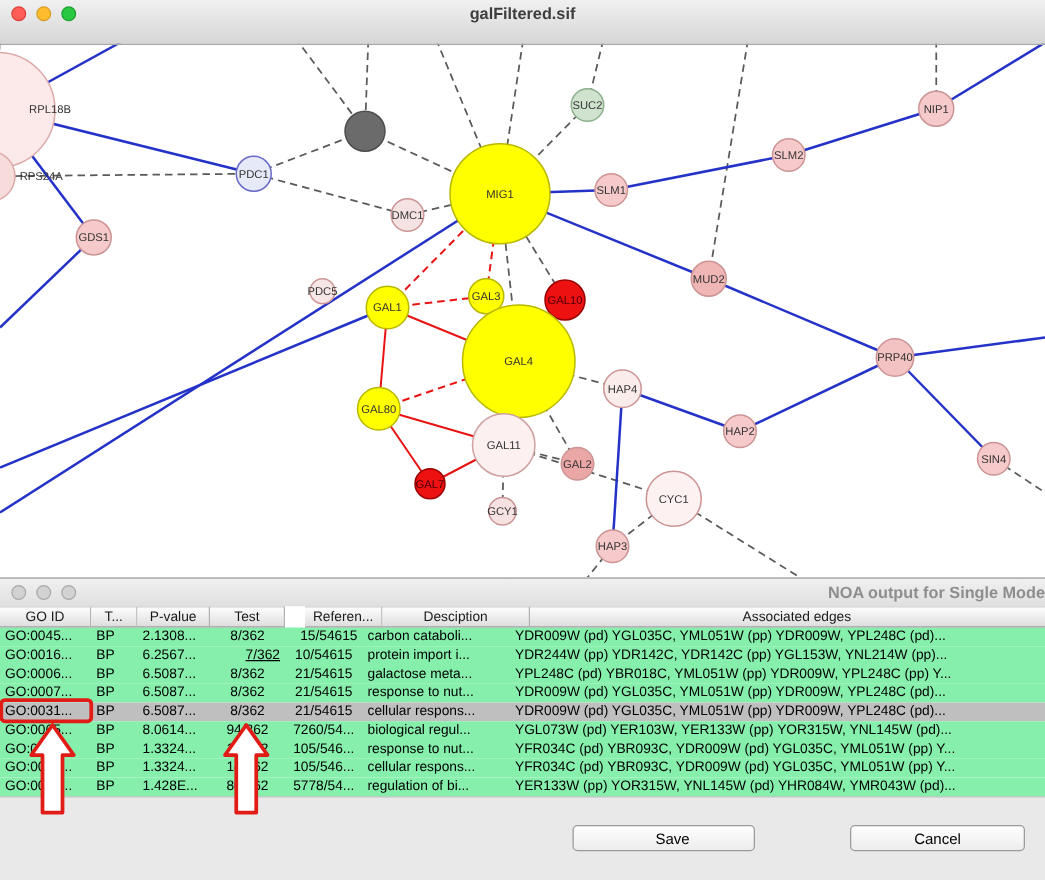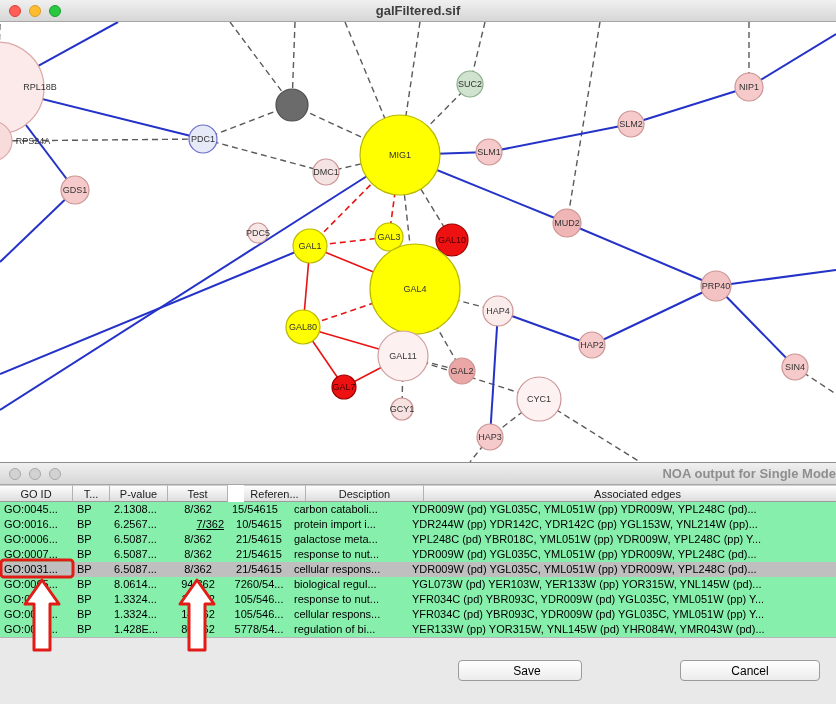--- a/index.html
+++ b/index.html
@@ -1,17 +1,17 @@
 <!DOCTYPE html>
 <html><head>
 <meta charset="utf-8">
 <style>
   html,body{margin:0;padding:0;background:#fff;font-family:"Liberation Sans",sans-serif;}
   .screen{position:relative;width:836px;height:704px;overflow:hidden;background:#fff;}
-  .titlebar{position:absolute;left:0;top:0;width:100%;height:22px;
+  .titlebar{position:absolute;left:0;top:0;width:100%;height:36px;
     background:linear-gradient(#f0f0f0,#d6d6d6);border-bottom:1px solid #a6a6a6;box-sizing:border-box;}
   .title{position:absolute;left:0;top:0;width:100%;height:22px;line-height:22px;text-align:center;
     font-size:13px;font-weight:bold;color:#3d3d3d;}
   .title.inactive{color:#8e8e8e;text-align:right;}
   .lights{position:absolute;left:9px;top:5px;display:flex;gap:8px;}
   .light{width:12px;height:12px;border-radius:50%;box-sizing:border-box;}
   .light.red{background:#ff5f57;border:1px solid #de3d36;}
   .light.yellow{background:#febc2e;border:1px solid #d89e24;}
   .light.green{background:#28c840;border:1px solid #1d9f30;}
   .light.gray{background:#d2d2d2;border:1px solid #a8a8a8;}
@@ -26,21 +26,21 @@
     border-right:1px solid #b2b2b2;border-bottom:1px solid #9c9c9c;border-top:1px solid #cfcfcf;
     overflow:hidden;white-space:nowrap;}
   .trow{display:flex;height:15px;background:#86efac;}
   .trow.selected{background:#bfbfbf;}
   .td{flex:0 0 auto;box-sizing:border-box;height:15px;line-height:15px;font-size:11px;color:#000;
     padding:0 4px;overflow:hidden;white-space:nowrap;}
   .tbody{border-bottom:1px solid #b5b5b5;}
   .mac-btn{position:absolute;top:197px;height:21px;border:1px solid #9b9b9b;border-radius:4px;
     background:linear-gradient(#ffffff,#ececec);font-family:"Liberation Sans",sans-serif;
     font-size:12px;color:#000;box-shadow:0 1px 0 rgba(255,255,255,.6) inset;}
-  #save-btn{left:458px;width:124px;padding-left:20px;}
+  #save-btn{left:458px;width:146px;padding-left:20px;}
   #cancel-btn{left:680px;width:140px;}
   #annotations{position:absolute;left:0;top:0;pointer-events:none;z-index:20;}
 </style>
 </head>
 <body>
 
 <div class="screen">
 
   <div class="window-top">
     <div class="canvas">
@@ -184,21 +184,21 @@
           <div class="th" style="width: 62px; margin-left: 16px;">Referen...</div>
           <div class="th" style="width: 118px;">Desciption</div>
           <div class="th" style="width: 428px;">Associated edges</div>
         </div>
       <div class="tbody" id="table-body">
           <div class="trow">
             <div class="td" style="width: 73px; text-align: left;">GO:0045...</div>
             <div class="td" style="width: 37px; text-align: left;">BP</div>
             <div class="td" style="width: 58px; text-align: left;">2.1308...</div>
             <div class="td" style="width: 60px; text-align: center;">8/362</div>
-            <div class="td" style="width: 62px; text-align: left;">15/54615</div>
+            <div class="td" style="width: 62px; text-align: right;">15/54615</div>
             <div class="td" style="width: 118px; text-align: left;">carbon cataboli...</div>
             <div class="td" style="width: 428px; text-align: left;">YDR009W (pd) YGL035C, YML051W (pp) YDR009W, YPL248C (pd)...</div>
           </div>
           <div class="trow">
             <div class="td" style="width: 73px; text-align: left;">GO:0016...</div>
             <div class="td" style="width: 37px; text-align: left;">BP</div>
             <div class="td" style="width: 58px; text-align: left;">6.2567...</div>
             <div class="td" style="width: 60px; text-align: right; text-decoration: underline;">7/362</div>
             <div class="td" style="width: 62px; text-align: center;">10/54615</div>
             <div class="td" style="width: 118px; text-align: left;">protein import i...</div>

